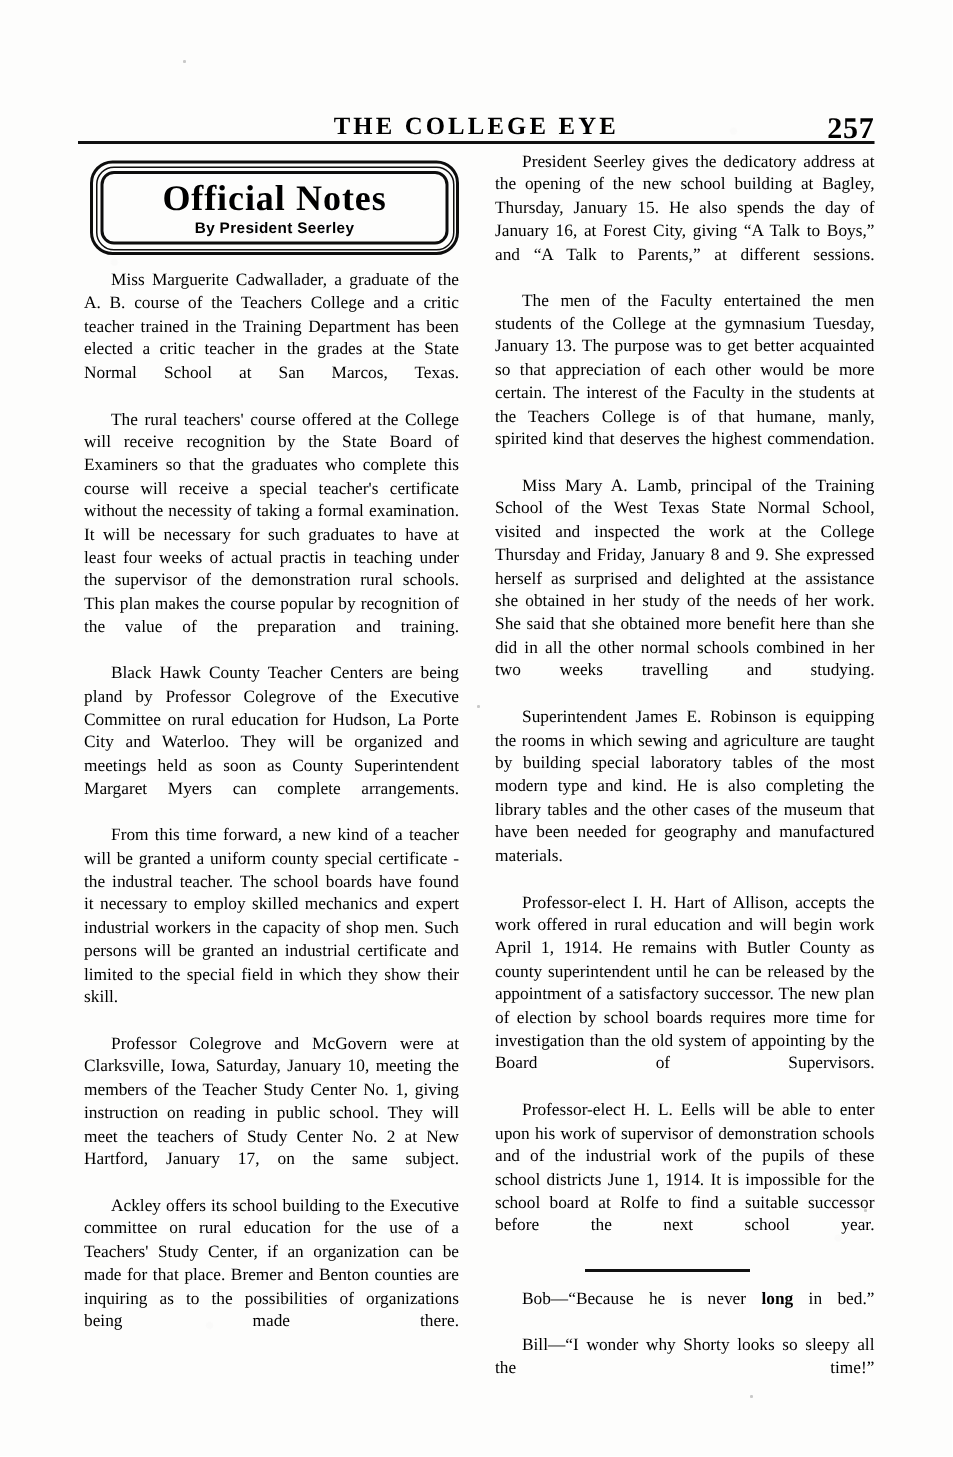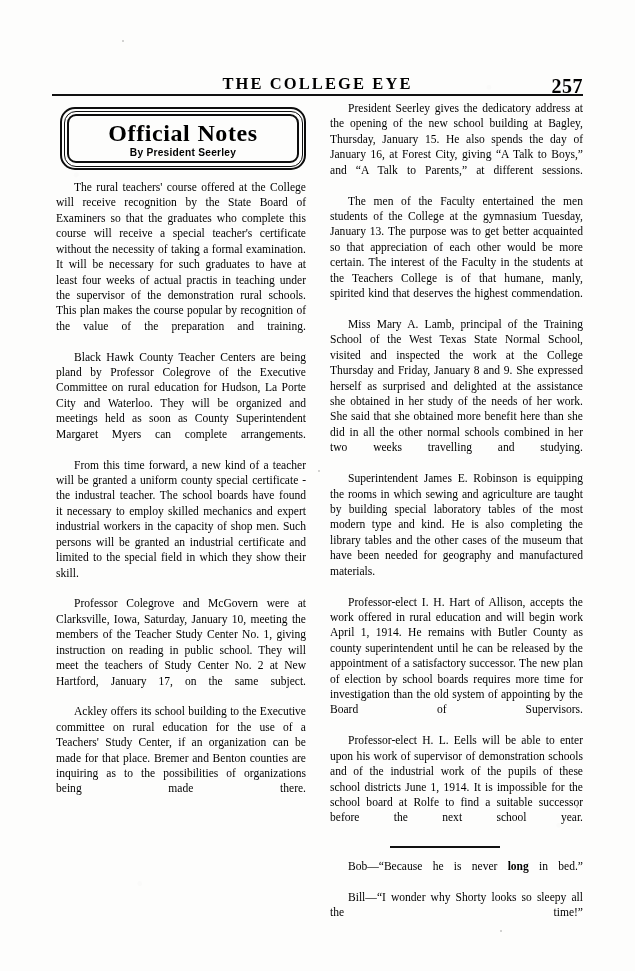--- a/index.html
+++ b/index.html
@@ -188,20 +188,21 @@
     <div class="ring r1"></div>
     <div class="ring r2"></div>
     <div class="ring r3"></div>
     <div class="inner">
       <div class="mast-title"><span>Official</span><span class="gap"></span><span>Notes</span></div>
       <div class="mast-sub">By President Seerley</div>
     </div>
   </div>
 
   <div class="col" id="colLeft">
+    <p>Miss Marguerite Cadwallader, a graduate of the A. B. course of the Teachers College and a critic teacher trained in the Training Department has been elected a critic teacher in the grades at the State Normal School at San Marcos, Texas.</p>
     <p>The rural teachers' course offered at the College will receive recognition by the State Board of Examiners so that the graduates who complete this course will receive a special teacher's certificate without the necessity of taking a formal examination. It will be necessary for such graduates to have at least four weeks of actual practis in teaching under the supervisor of the demonstration rural schools. This plan makes the course popular by recognition of the value of the preparation and training.</p>
     <p>Black Hawk County Teacher Centers are being pland by Professor Colegrove of the Executive Committee on rural education for Hudson, La Porte City and Waterloo. They will be organized and meetings held as soon as County Superintendent Margaret Myers can complete arrangements.</p>
     <p>From this time forward, a new kind of a teacher will be granted a uniform county special certificate - the industral teacher. The school boards have found it necessary to employ skilled mechanics and expert industrial workers in the capacity of shop men. Such persons will be granted an industrial certificate and limited to the special field in which they show their skill.</p>
     <p>Professor Colegrove and McGovern were at Clarksville, Iowa, Saturday, January 10, meeting the members of the Teacher Study Center No. 1, giving instruction on reading in public school. They will meet the teachers of Study Center No. 2 at New Hartford, January 17, on the same subject.</p>
     <p>Ackley offers its school building to the Executive committee on rural education for the use of a Teachers' Study Center, if an organization can be made for that place. Bremer and Benton counties are inquiring as to the possibilities of organizations being made there.</p>
   </div>
 
   <div class="col" id="colRight">
     <p>President Seerley gives the dedicatory address at the opening of the new school building at Bagley, Thursday, January 15. He also spends the day of January 16, at Forest City, giving “A Talk to Boys,” and “A Talk to Parents,” at different sessions.</p>
     <p>The men of the Faculty entertained the men students of the College at the gymnasium Tuesday, January 13.  The purpose was to get better acquainted so that appreciation of each other would be more certain. The interest of the Faculty in the students at the Teachers College is of that humane, manly, spirited kind that deserves the highest commendation.</p>

